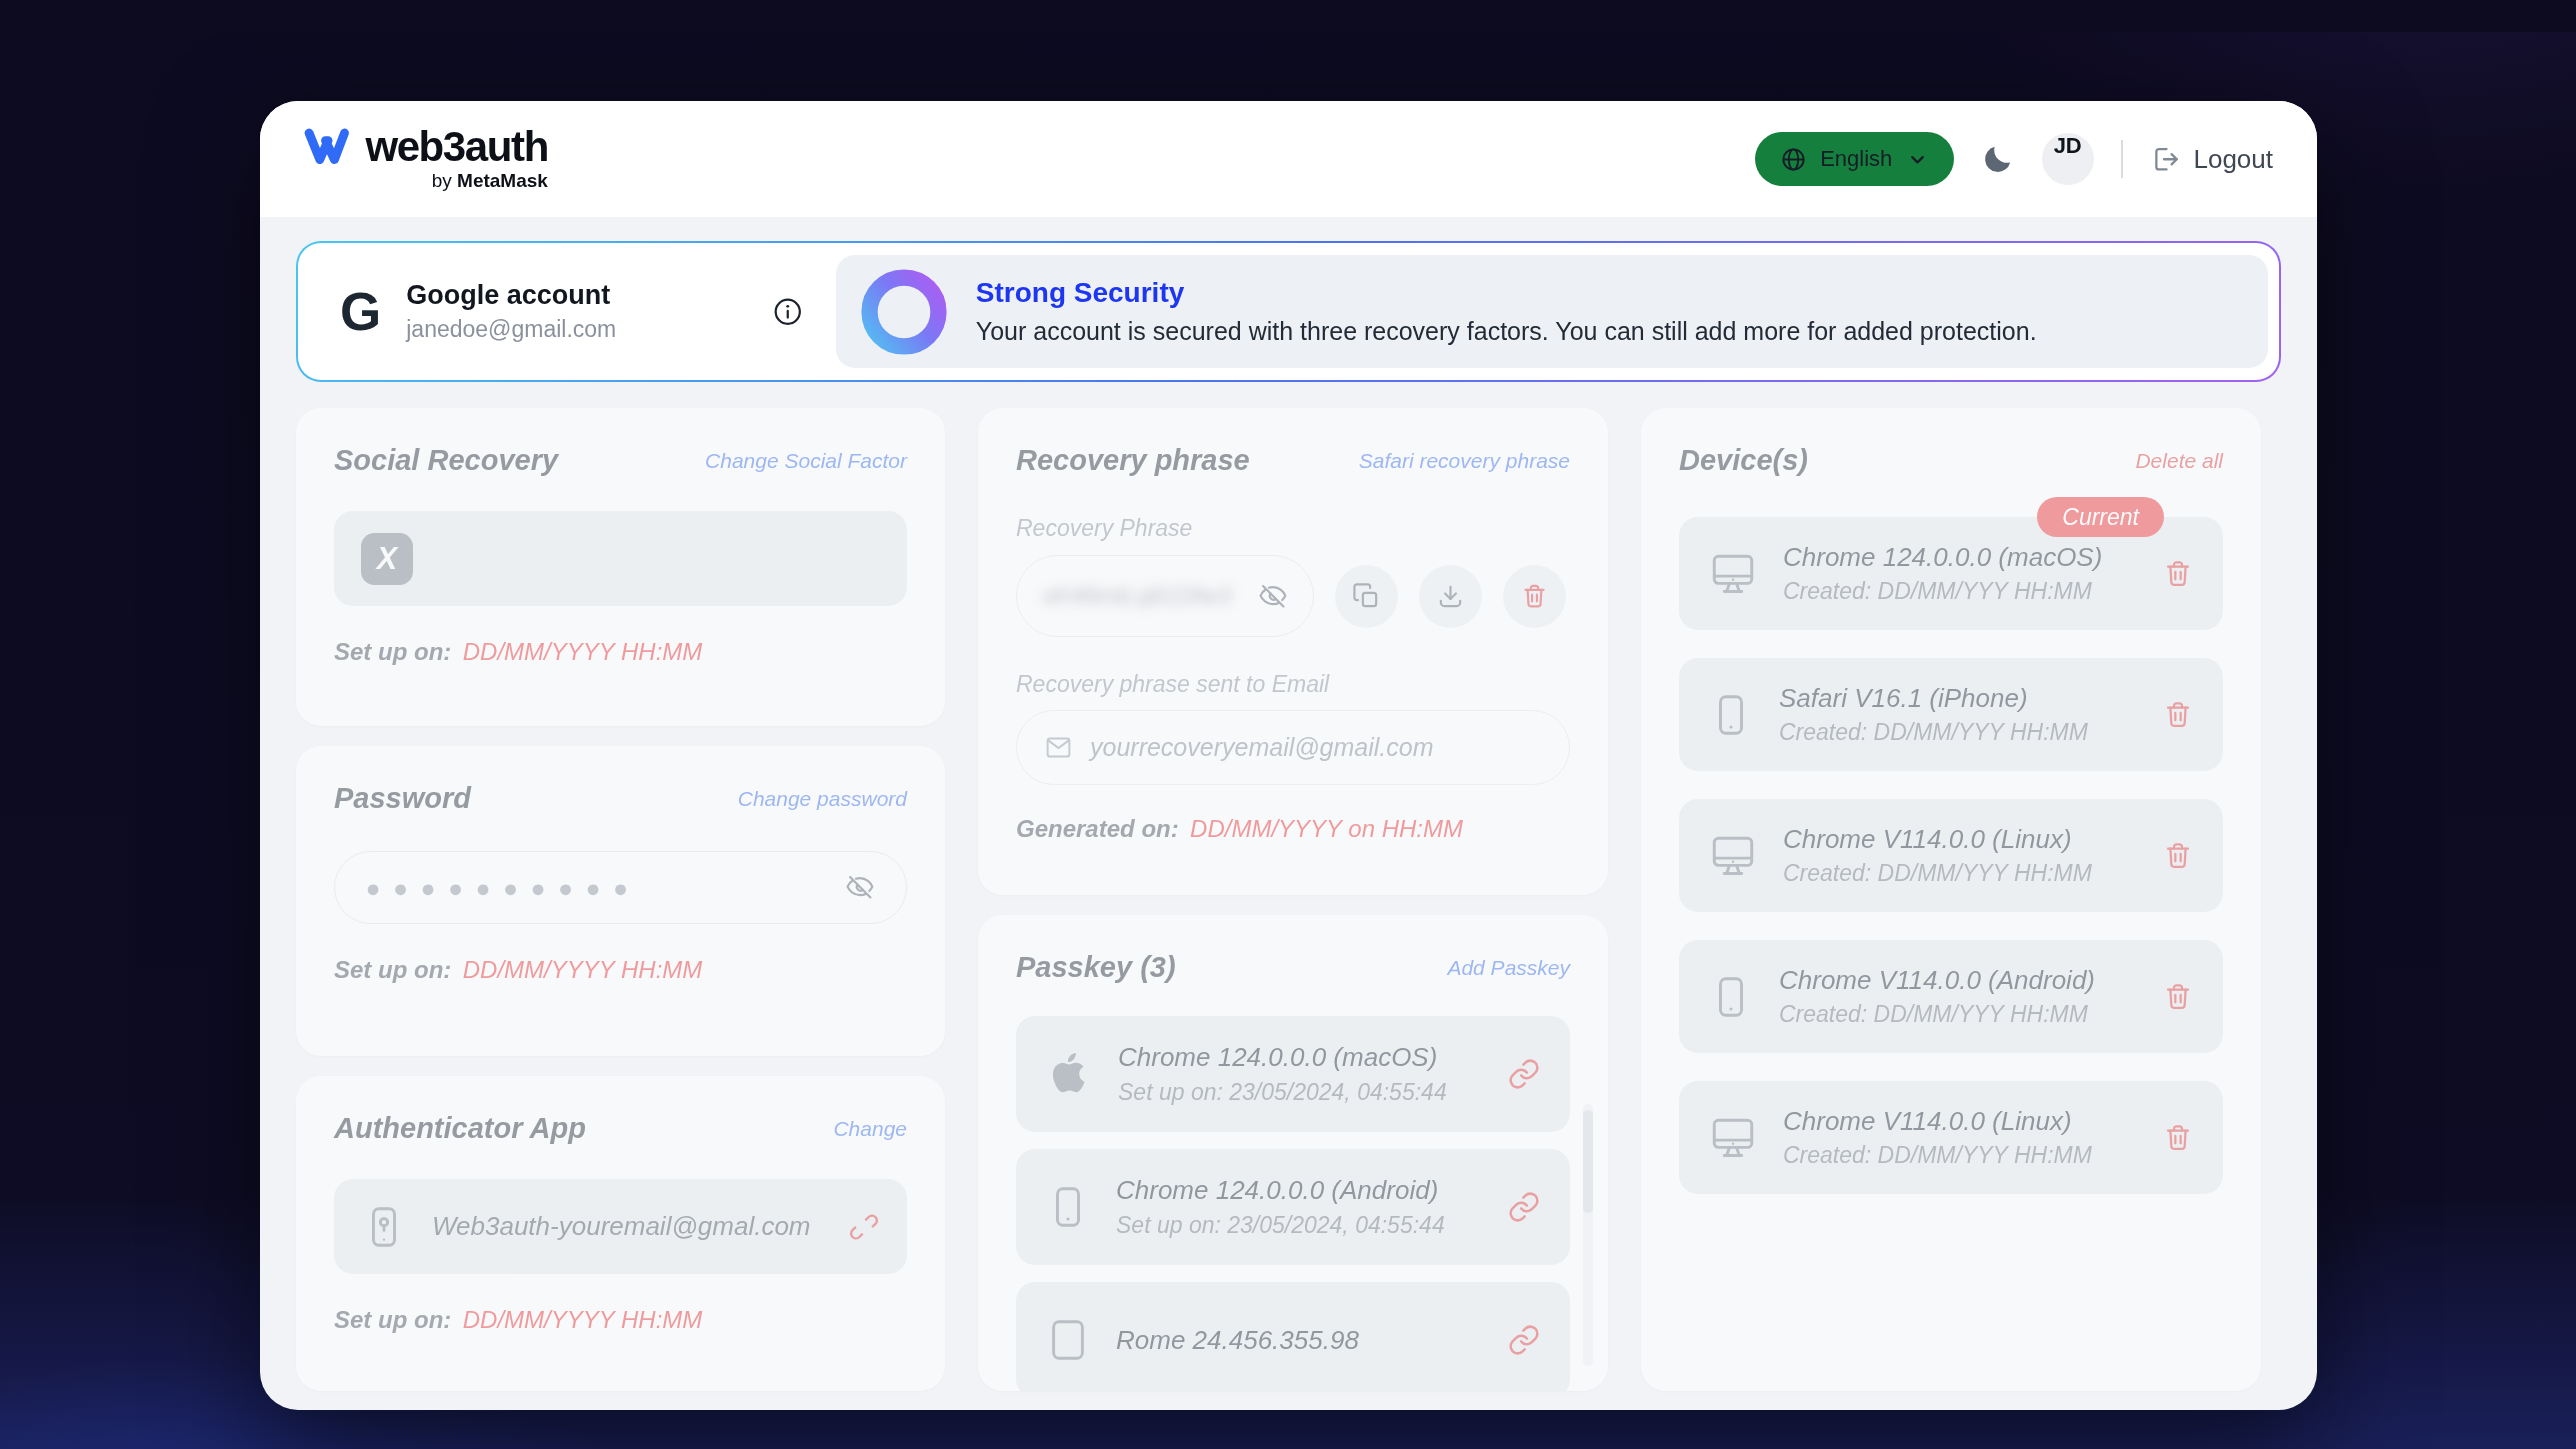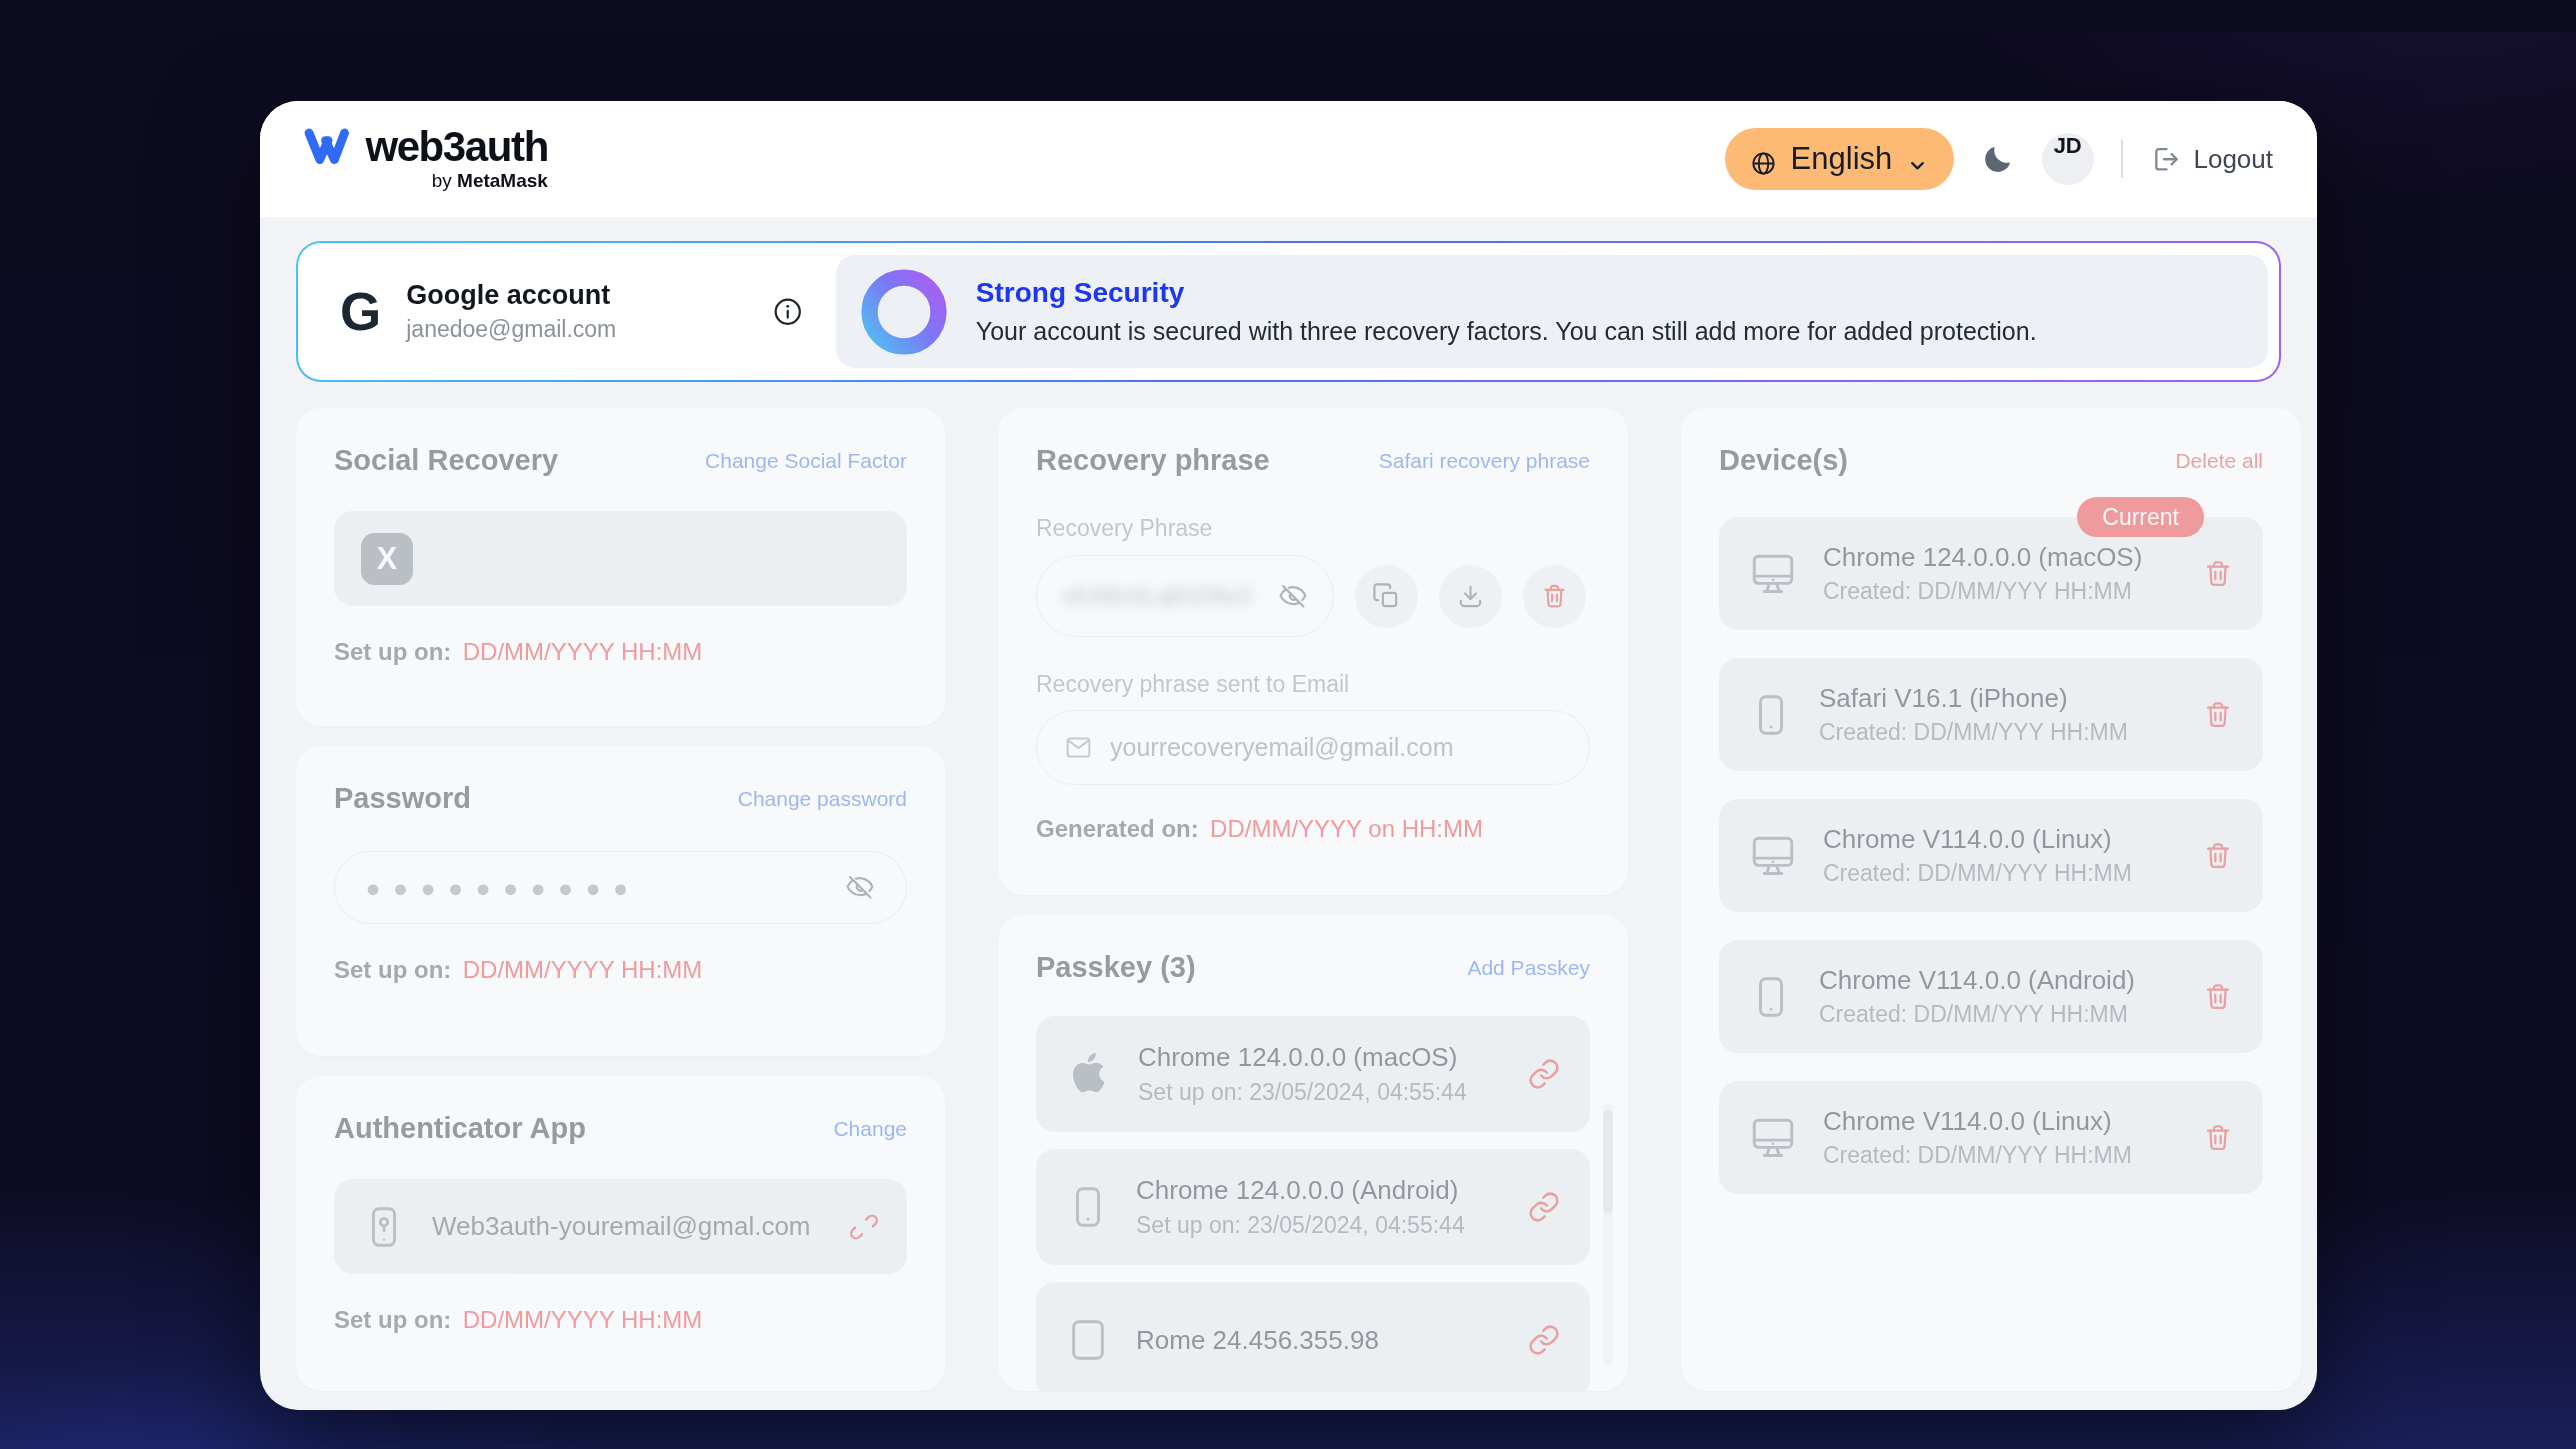--- a/index.html
+++ b/index.html
@@ -12,43 +12,43 @@
   .app{position:absolute;left:260px;top:69px;width:2057px;height:1309px;background:#f1f3f6;
     border-radius:38px;overflow:hidden;box-shadow:0 38px 105px rgba(0,0,0,.55);}
   
   .hdr{height:116px;background:#fff;display:flex;align-items:center;justify-content:space-between;padding:0 44px;}
   .logo{display:flex;align-items:flex-start;gap:13.4px;}
   .logo-text{display:flex;flex-direction:column;align-items:flex-end;}
   .logo-name{font-size:42px;font-weight:700;color:#0d1117;letter-spacing:-1.4px;line-height:1;}
   .logo-sub{font-size:19px;color:#0d1117;margin-top:2.9px;}
   .logo-sub .brand{font-weight:800;}
   .hdr-right{display:flex;align-items:center;gap:27px;}
-  .lang-pill{display:flex;align-items:flex-end;gap:13.4px;background:#fdba74;border-radius:953px;
-    padding:13.4px 25px;font-size:31px;color:#171d26;font-weight:500;cursor:pointer;}
+  .lang-pill{display:flex;align-items:center;gap:13.4px;background:#15803d;border-radius:953px;
+    padding:13.4px 25px;font-size:22px;color:#171d26;font-weight:500;cursor:pointer;}
   .icon{display:inline-flex;align-items:center;justify-content:center;}
   .avatar{width:52px;height:52px;border-radius:50%;background:#edeff2;display:flex;
     justify-content:center;font-size:22px;font-weight:700;color:#10151c;}
   .vdiv{width:1.9px;height:38px;background:#d8dce1;}
   .logout{display:flex;align-items:center;gap:13.4px;font-size:26px;color:#3f4752;font-weight:500;cursor:pointer;}
   
   .content{position:relative;height:1193px;padding:24px 36px 0;box-sizing:border-box;}
   .banner{height:137px;border-radius:25px;border:2.9px solid transparent;display:flex;align-items:stretch;
     background:linear-gradient(#fff,#fff) padding-box,
                linear-gradient(135deg,#49c6f0 0%,#4a74f0 48%,#a062f2 100%) border-box;}
   .banner-left{width:534px;display:flex;align-items:center;gap:25px;padding-left:42px;box-sizing:border-box;}
   .g-mark{font-size:53px;font-weight:800;color:#1d2732;line-height:1;}
   .banner-title{font-size:27px;font-weight:600;color:#12171f;}
   .banner-email{font-size:23px;color:#8a919c;margin-top:5.7px;}
   .info-btn{margin-left:auto;margin-right:29px;cursor:pointer;color:#1c232d;}
   .banner-right{flex:1;margin:12.4px 11.4px 12.4px 3.8px;background:#edf0f4;border-radius:19px;
     display:flex;align-items:center;gap:27px;padding:0 29px 0 23px;}
   .sec-title{font-size:28px;font-weight:700;color:#1c36f2;}
   .sec-desc{font-size:25px;color:#232b37;margin-top:7.6px;}
   
-  .grid{display:grid;grid-template-columns:649px 630px 620px;column-gap:53px;margin-top:26px;height:983px;opacity:.5;}
+  .grid{display:grid;grid-template-columns:649px 630px 620px;column-gap:33px;margin-top:26px;height:983px;opacity:.5;font-style:italic;}
   .col{display:flex;flex-direction:column;gap:20px;min-height:0;}
   .card{background:#fff;border-radius:25px;padding:36px 38px;box-sizing:border-box;
     box-shadow:0 1px 2.9px rgba(20,30,50,.05);position:relative;}
   .clip{overflow:hidden;}
   .c-head{display:flex;align-items:center;justify-content:space-between;}
   .c-title{font-size:29px;font-weight:600;color:#3d4650;}
   .c-link{font-size:21px;font-weight:500;color:#4b7cf0;cursor:pointer;text-align:center;}
   .c-link.danger{color:#e25050;}
   .tile{background:#e9ecf0;border-radius:19px;display:flex;align-items:center;gap:25px;padding:0 27px;}
   .tile-name{font-size:26px;font-weight:500;color:#343d48;}

